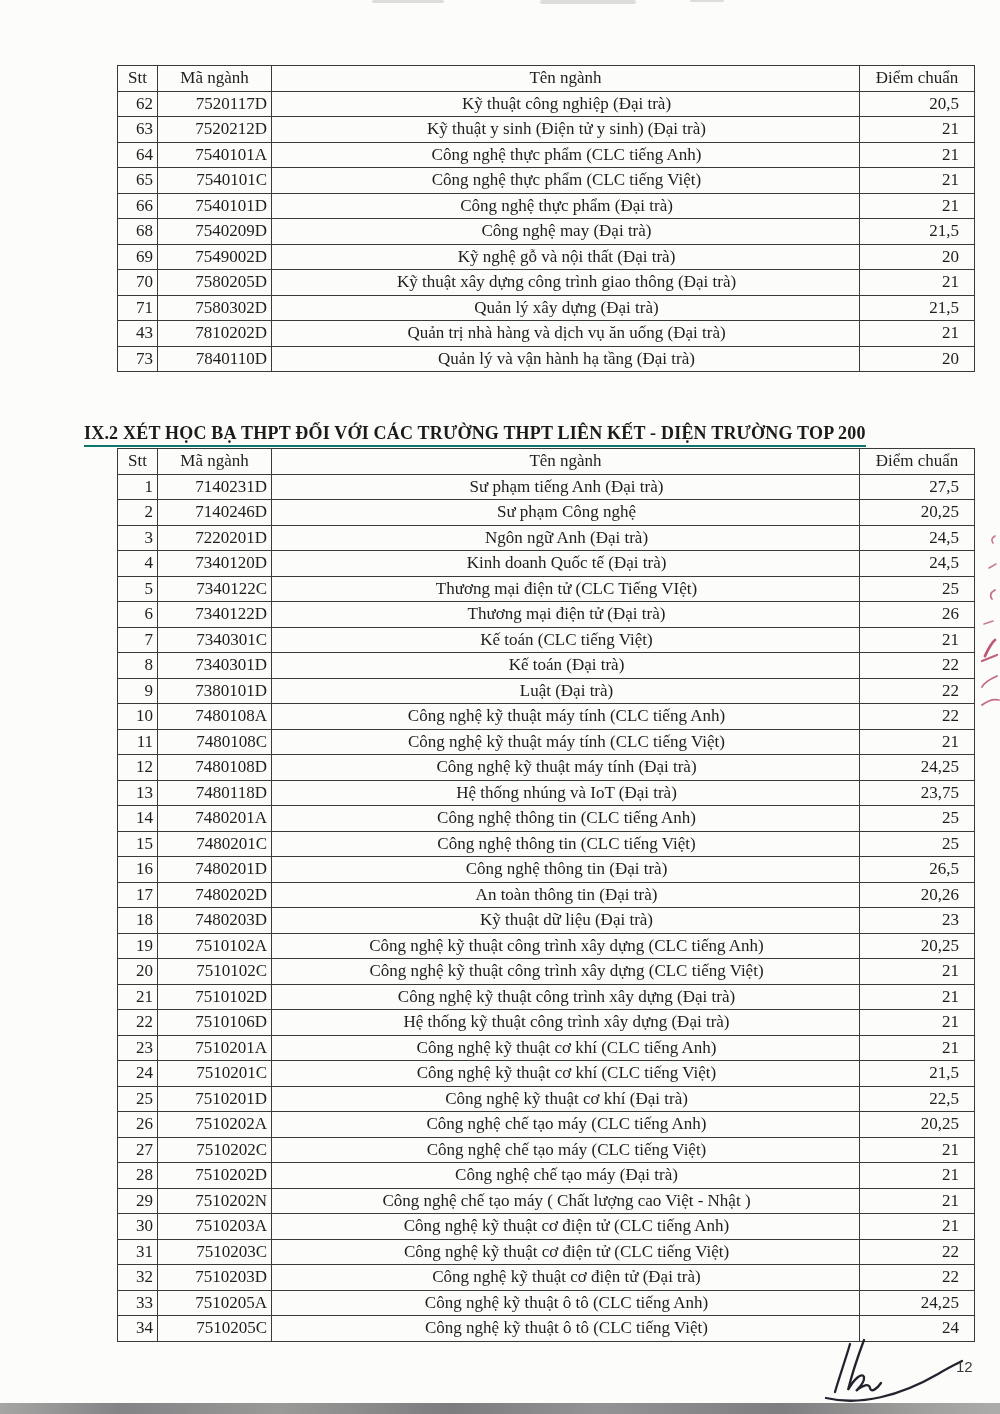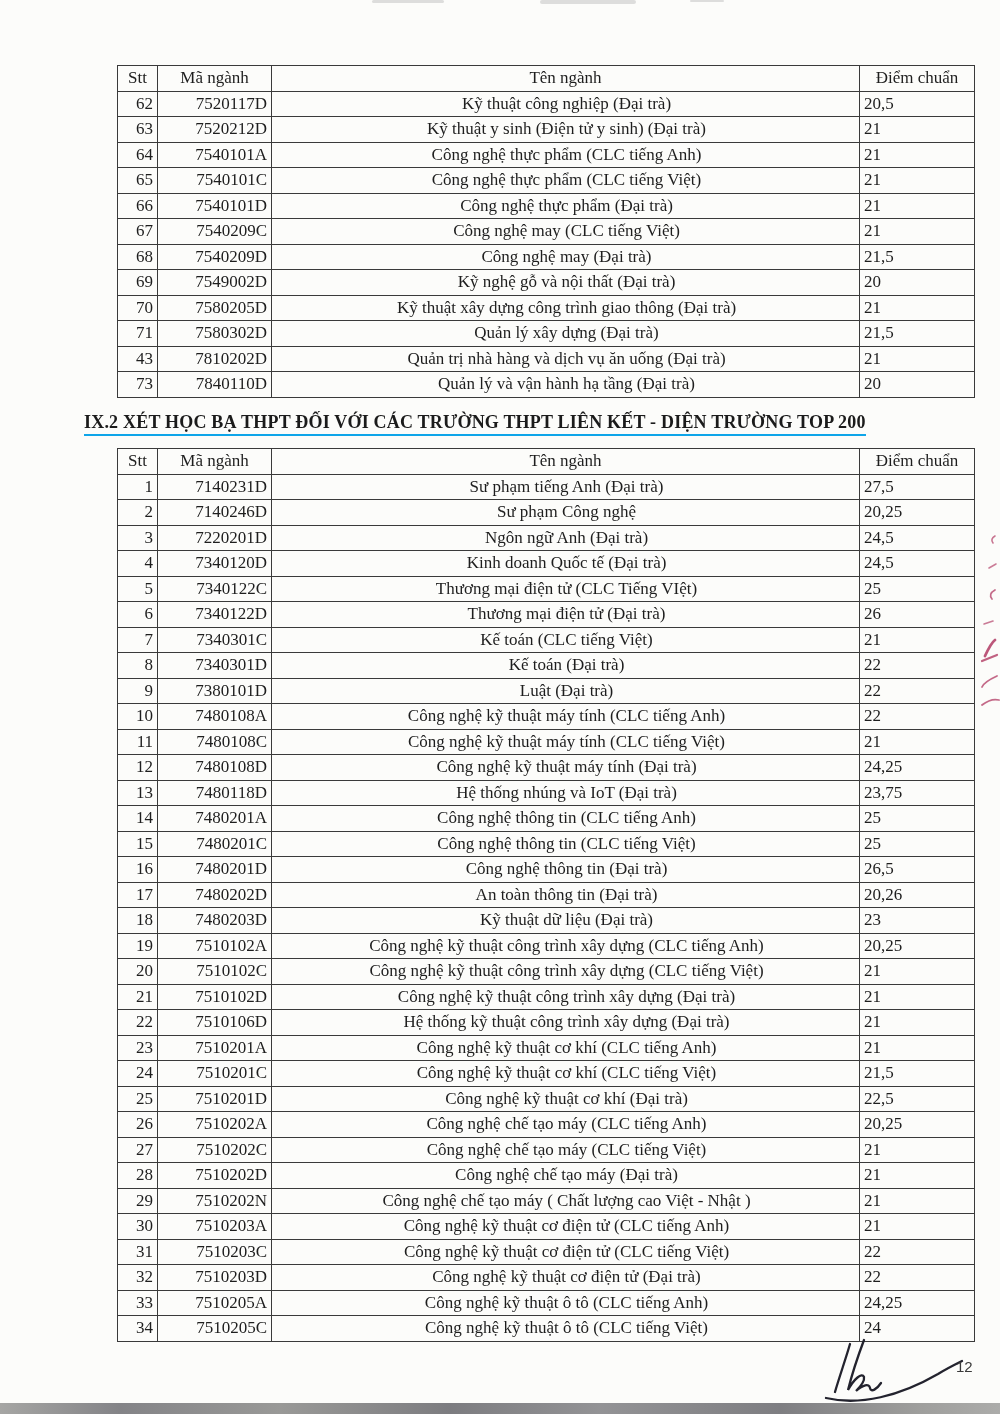--- a/index.html
+++ b/index.html
@@ -39,31 +39,31 @@
     overflow: hidden;
   }
   .doc-table thead th {
     font-weight: normal;
     text-align: center;
     font-size: 17px;
   }
   .doc-table td.c0 { text-align: right; }
   .doc-table td.c1 { text-align: right; }
   .doc-table td.c2 { text-align: center; padding-left: 6px; }
-  .doc-table td.c3 { text-align: left; padding-right: 15px; }
+  .doc-table td.c3 { text-align: right; padding-right: 15px; }
 
   
   .section-title {
     position: absolute;
-    left: 84px; top: 412px;
+    left: 84px; top: 423px;
     font-size: 18px;
     font-weight: bold;
     color: #1b1b1b;
     letter-spacing: 0.2px;
-    border-bottom: 2px solid #0ea5e9;
+    border-bottom: 2px solid #0f766e;
     padding-bottom: 1px;
     white-space: nowrap;
   }
 
   
   .signature { position: absolute; left: 818px; top: 1332px; width: 160px; height: 78px; }
   .page-number {
     position: absolute; left: 956px; top: 1358px;
     font-size: 15px; color: #3a3a3a;
     font-family: "Liberation Sans", sans-serif;
@@ -129,26 +129,20 @@
         <tr>
           <td class="c0">65</td>
           <td class="c1">7540101C</td>
           <td class="c2">Công nghệ thực phẩm (CLC tiếng Việt)</td>
           <td class="c3">21</td>
         </tr>
         <tr>
           <td class="c0">66</td>
           <td class="c1">7540101D</td>
           <td class="c2">Công nghệ thực phẩm (Đại trà)</td>
-          <td class="c3">21</td>
-        </tr>
-        <tr>
-          <td class="c0">67</td>
-          <td class="c1">7540209C</td>
-          <td class="c2">Công nghệ may (CLC tiếng Việt)</td>
           <td class="c3">21</td>
         </tr>
         <tr>
           <td class="c0">68</td>
           <td class="c1">7540209D</td>
           <td class="c2">Công nghệ may (Đại trà)</td>
           <td class="c3">21,5</td>
         </tr>
         <tr>
           <td class="c0">69</td>

